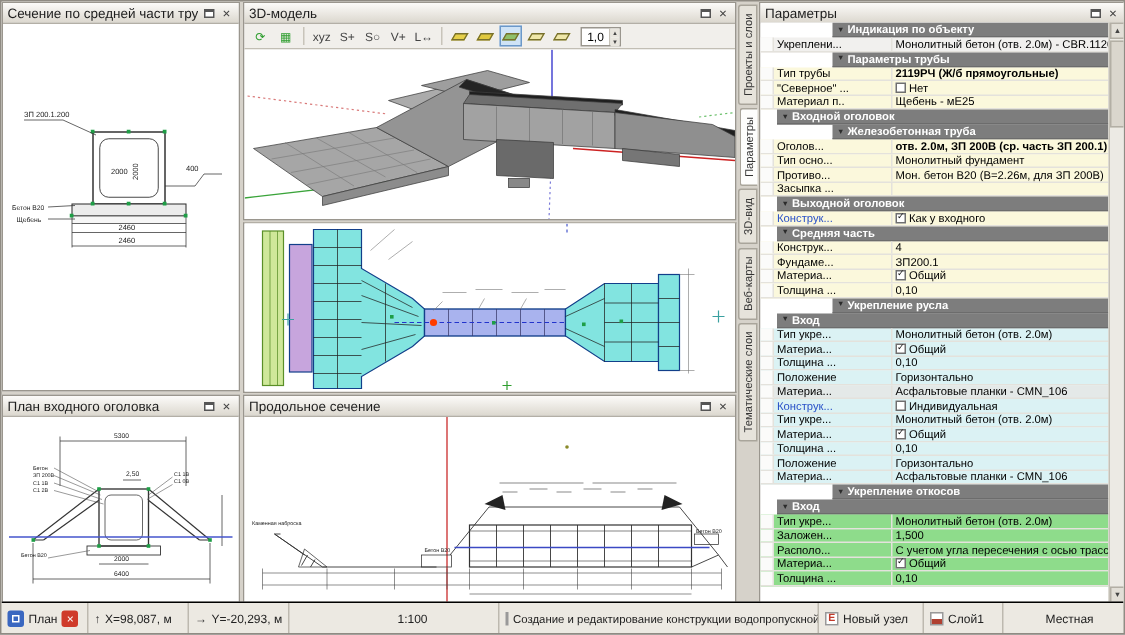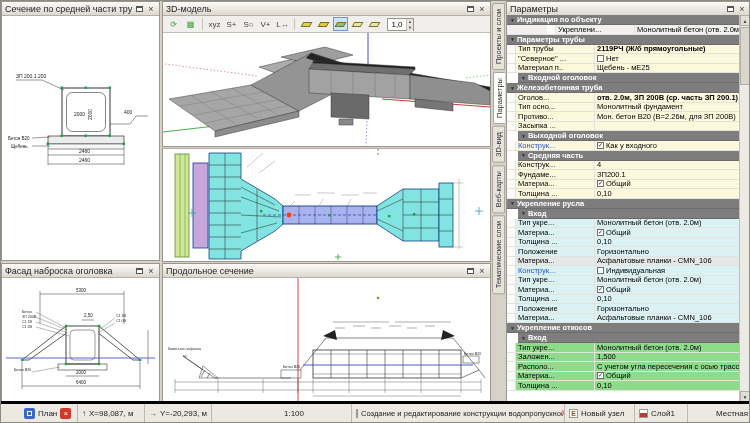--- a/index.html
+++ b/index.html
@@ -32,43 +32,43 @@
   
   .vtabs{position:absolute;left:490px;top:0;width:15px;height:402px;display:flex;
     flex-direction:column;align-items:center;padding-top:2px;}
   .vtab{writing-mode:vertical-rl;transform:rotate(180deg);font-size:7.5px;color:#333;
     background:#e6e3db;border:1px solid #a9a59b;padding:5px 1px;margin-bottom:2px;border-radius:0 2px 2px 0;}
   .vtab.active{background:#fdfdfc;border-left:none;}
 
   
   .pgrid{position:absolute;left:0;right:11px;top:13px;bottom:0;overflow:hidden;background:#fff;font-size:7.5px;}
   .phead{height:10px;background:#7d7d7d;color:#fff;font-weight:bold;display:flex;align-items:center;
-    padding-left:3px;border-bottom:1px solid #6c6c6c;white-space:nowrap;overflow:hidden;}
+    padding-left:3px;border-bottom:1px solid #6c6c6c;white-space:nowrap;overflow:hidden;margin-left:48px;}
   .phead .chev{font-size:5px;margin-right:2px;color:#2b2b2b;}
   .ph2{margin-left:11px;}
   .prow{display:flex;height:9.5px;border-bottom:1px solid #e4e2dc;align-items:center;}
   .gutter{width:9px;align-self:stretch;background:#fbfbfa;border-right:1px solid #e4e2dc;}
   .plabel{width:79px;padding:0 2px;border-right:1px solid #e4e2dc;white-space:nowrap;overflow:hidden;align-self:stretch;display:flex;align-items:center;}
   .pvalue{flex:1;padding:0 2px;white-space:nowrap;overflow:hidden;display:flex;align-items:center;gap:2px;}
-  .bg-white{background:#f1f0ee;padding-left:40px;} .bg-yellow{background:#fbf8dc;} .bg-cyan{background:#dbf2f4;}
+  .bg-white{background:#f1f0ee;} .bg-yellow{background:#fbf8dc;} .bg-cyan{background:#dbf2f4;}
   .bg-green{background:#8edc8b;} .bg-gray{background:#e4e9e8;}
   .bold{font-weight:bold;} .blue{color:#2a52c8;}
   .cb{width:7px;height:7px;border:1px solid #6f6f6f;background:#fff;display:inline-flex;
     align-items:center;justify-content:center;font-size:6px;line-height:7px;color:#111;flex:0 0 auto;}
 
   
   .sbar{position:absolute;right:0;top:13px;bottom:0;width:11px;background:#eceae4;border-left:1px solid #c5c1b7;}
   .sbtn{height:11px;display:flex;align-items:center;justify-content:center;font-size:5px;color:#444;
     background:#e2dfd7;border:1px solid #b3afa5;}
   .sbtn.bottom{position:absolute;bottom:0;left:0;right:0;}
   .sthumb{position:absolute;top:12px;left:0;right:0;height:58px;background:#dad6cd;border:1px solid #b3afa5;}
 
   
   .statusbar{position:absolute;left:0;right:0;bottom:0;height:21px;background:#ece9e2;
-    border-top:3px solid #000000;display:flex;align-items:stretch;font-size:8px;color:#222;padding-left:19px;}
+    border-top:1px solid #000000;display:flex;align-items:stretch;font-size:8px;color:#222;}
   .sseg{display:flex;align-items:center;gap:3px;padding:0 4px;border-right:1px solid #bdb9af;
     white-space:nowrap;overflow:hidden;}
   .plan-icon{width:11px;height:11px;background:#3a67c0;border-radius:2px;display:flex;align-items:center;justify-content:center;}
   .plan-icon i{display:block;width:5px;height:5px;border:1px solid #fff;}
   .redx{width:11px;height:11px;background:#cf3a2a;border-radius:2px;color:#fff;font-size:8px;line-height:11px;text-align:center;}
   .mode-icon{width:9px;height:9px;border:1px solid #999;
     background:linear-gradient(135deg,#fff 42%,#c23b2c 42%,#c23b2c 58%,#3aa43a 58%);}
   .node-icon{width:9px;height:9px;border:1px solid #999;background:#fff;color:#c23b2c;font-size:7px;
     line-height:8px;text-align:center;font-weight:bold;}
   .layer-icon{width:9px;height:9px;border:1px solid #999;background:linear-gradient(#fff 50%,#b04030 50%);}
@@ -125,21 +125,21 @@
           <text x="77" y="146">2460</text>
           <text x="6" y="124" font-size="4.5">Бетон В20</text>
           <text x="9" y="132" font-size="4.5">Щебень</text>
         </g>
       </svg>
     </div>
   </div>
 
   <div class="panel" style="left:0;top:262px;width:159px;height:140px;">
     <div class="titlebar">
-      <span class="t">Фасад наброска оголовка</span>
+      <span class="t">План входного оголовка</span>
       <span class="wicon">
           <span class="float-glyph"></span>
         </span>
       <span class="wicon">×</span>
     </div>
     <div class="canvas">
       <svg width="157" height="124" viewBox="0 0 157 124">
         <g stroke="#333" stroke-width="0.5" fill="none">
           <line x1="38" y1="16" x2="122" y2="16"></line>
             <line x1="38" y1="13" x2="38" y2="46"></line>

